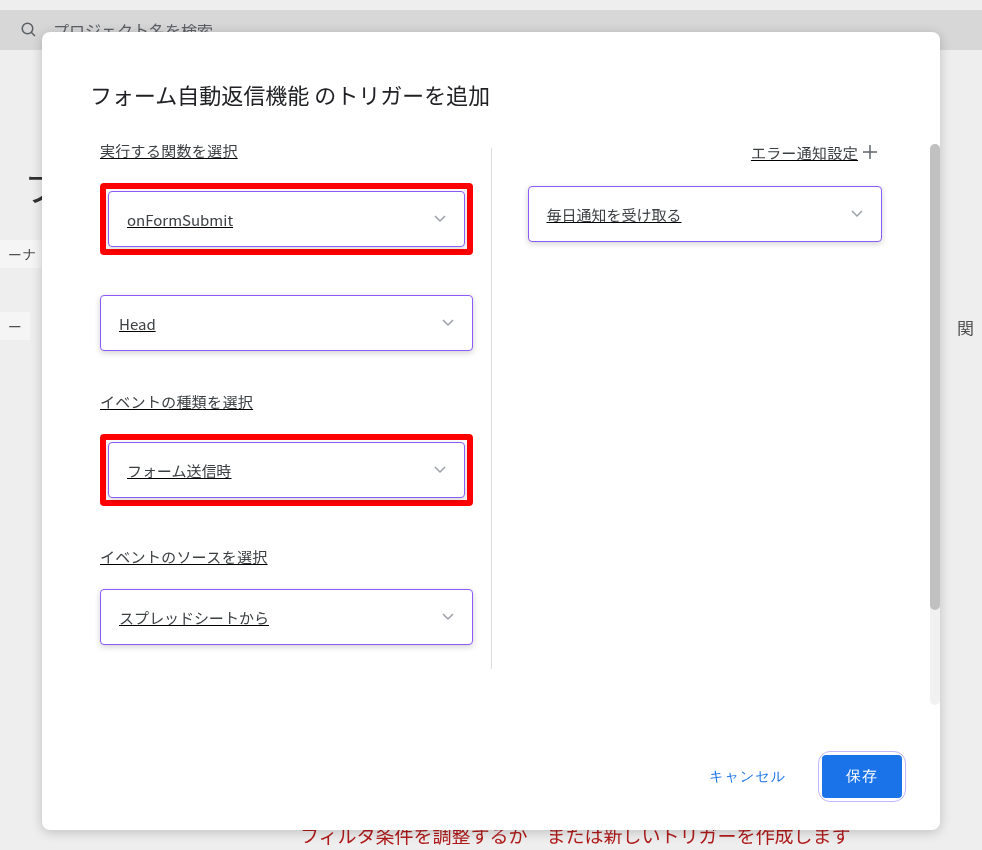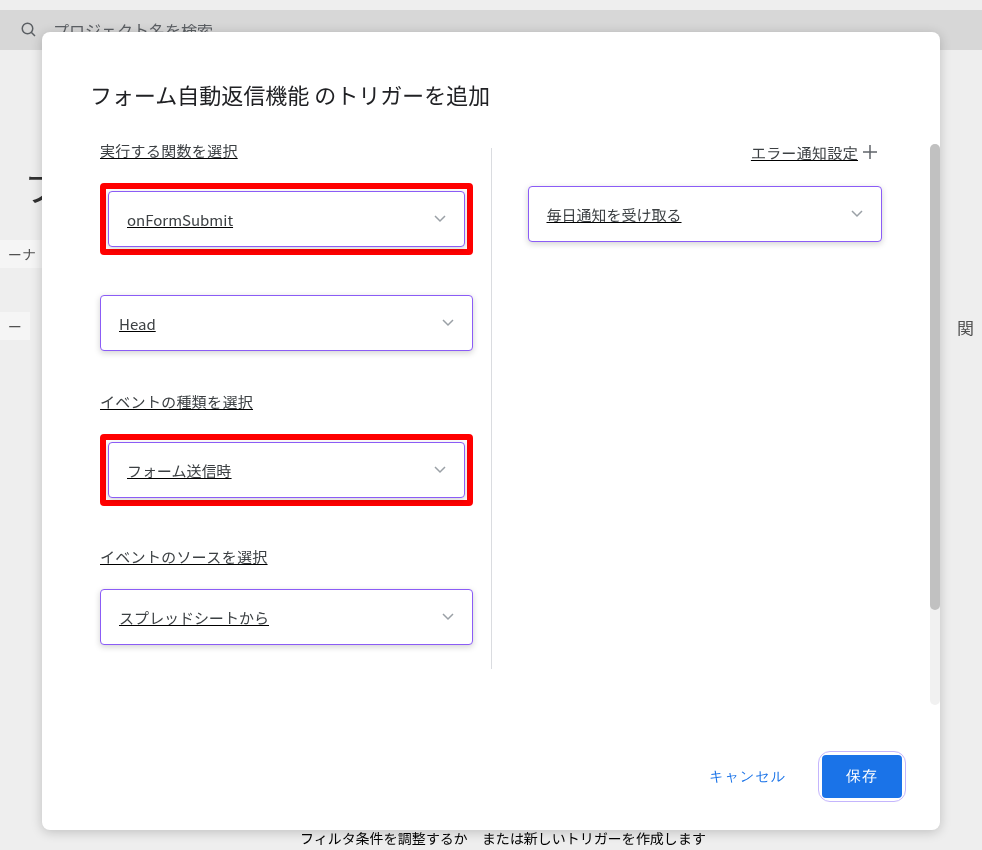--- a/index.html
+++ b/index.html
@@ -55,22 +55,22 @@
     .bg-tab3 {
       position: absolute;
       right: 8px; top: 315px;
       color: #555;
       font-size: 17px;
     }
     .bg-bottom {
       position: absolute;
       bottom: 2px;
       left: 300px;
-      color: #000000;
-      font-size: 14px;
+      color: #b91c1c;
+      font-size: 19px;
     }
     .overlay {
       position: absolute;
       top: 0; left: 0; right: 0; bottom: 0;
       background: rgba(0,0,0,0.04);
     }
     .dialog {
       position: absolute;
       top: 32px;
       left: 42px;

